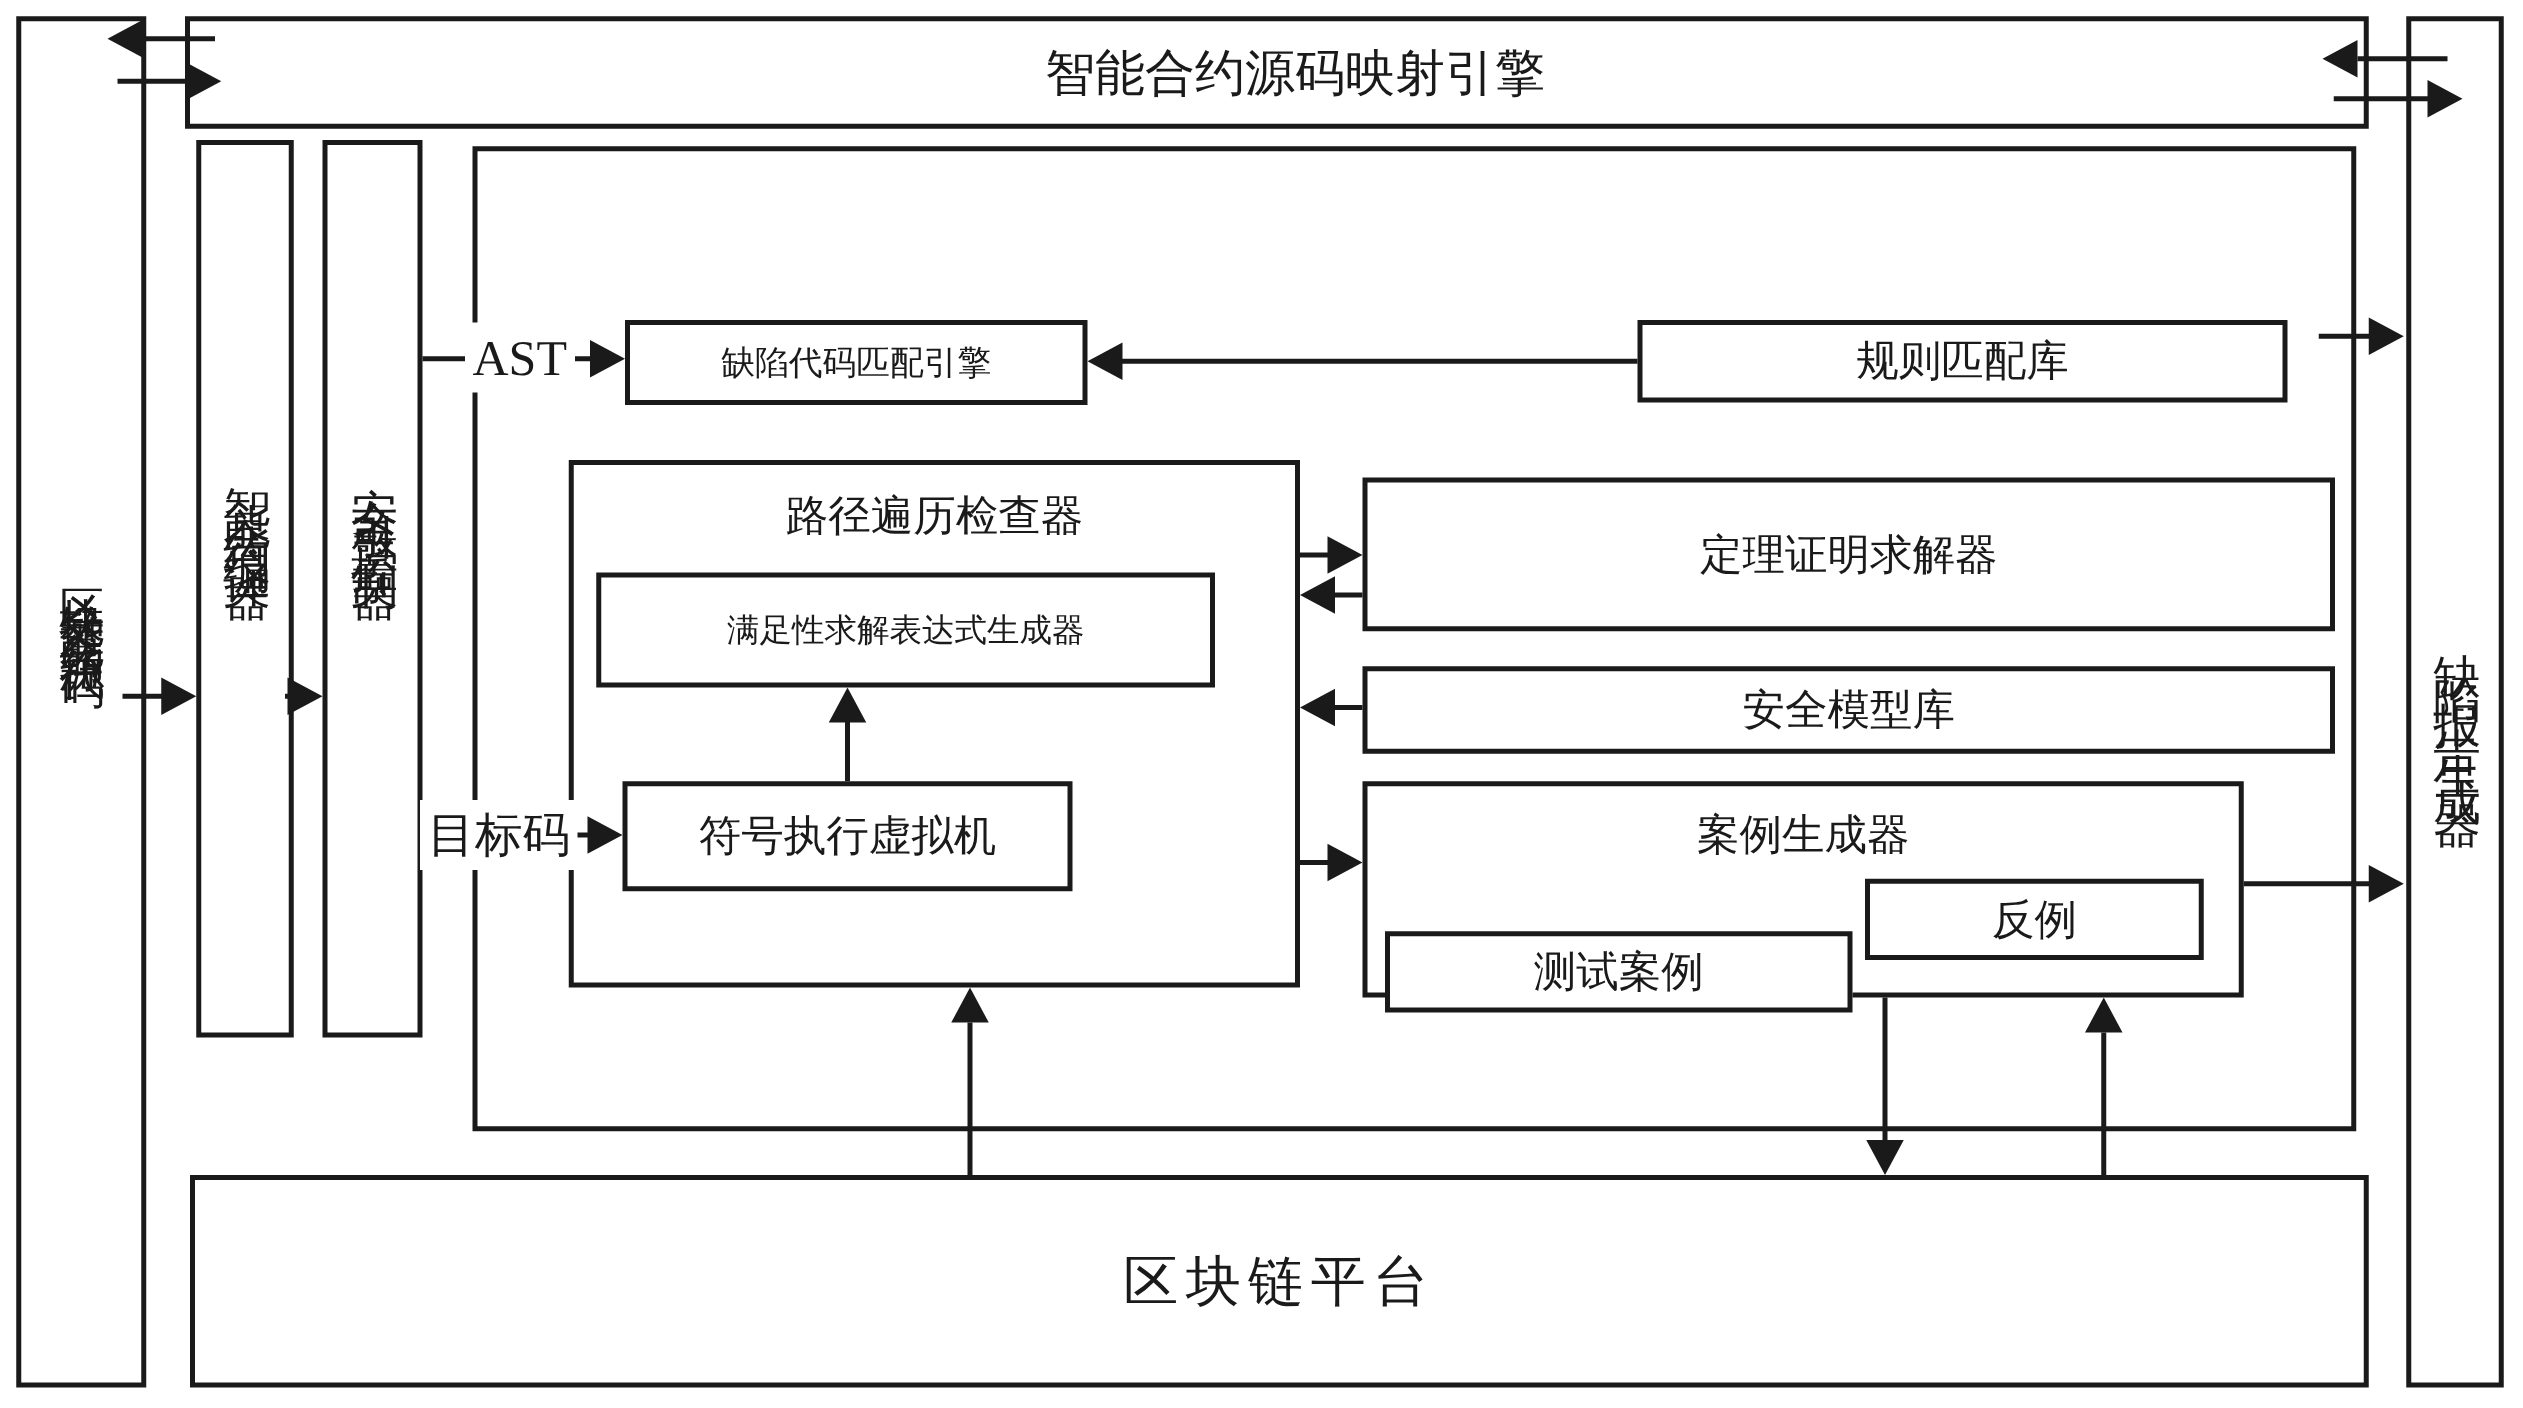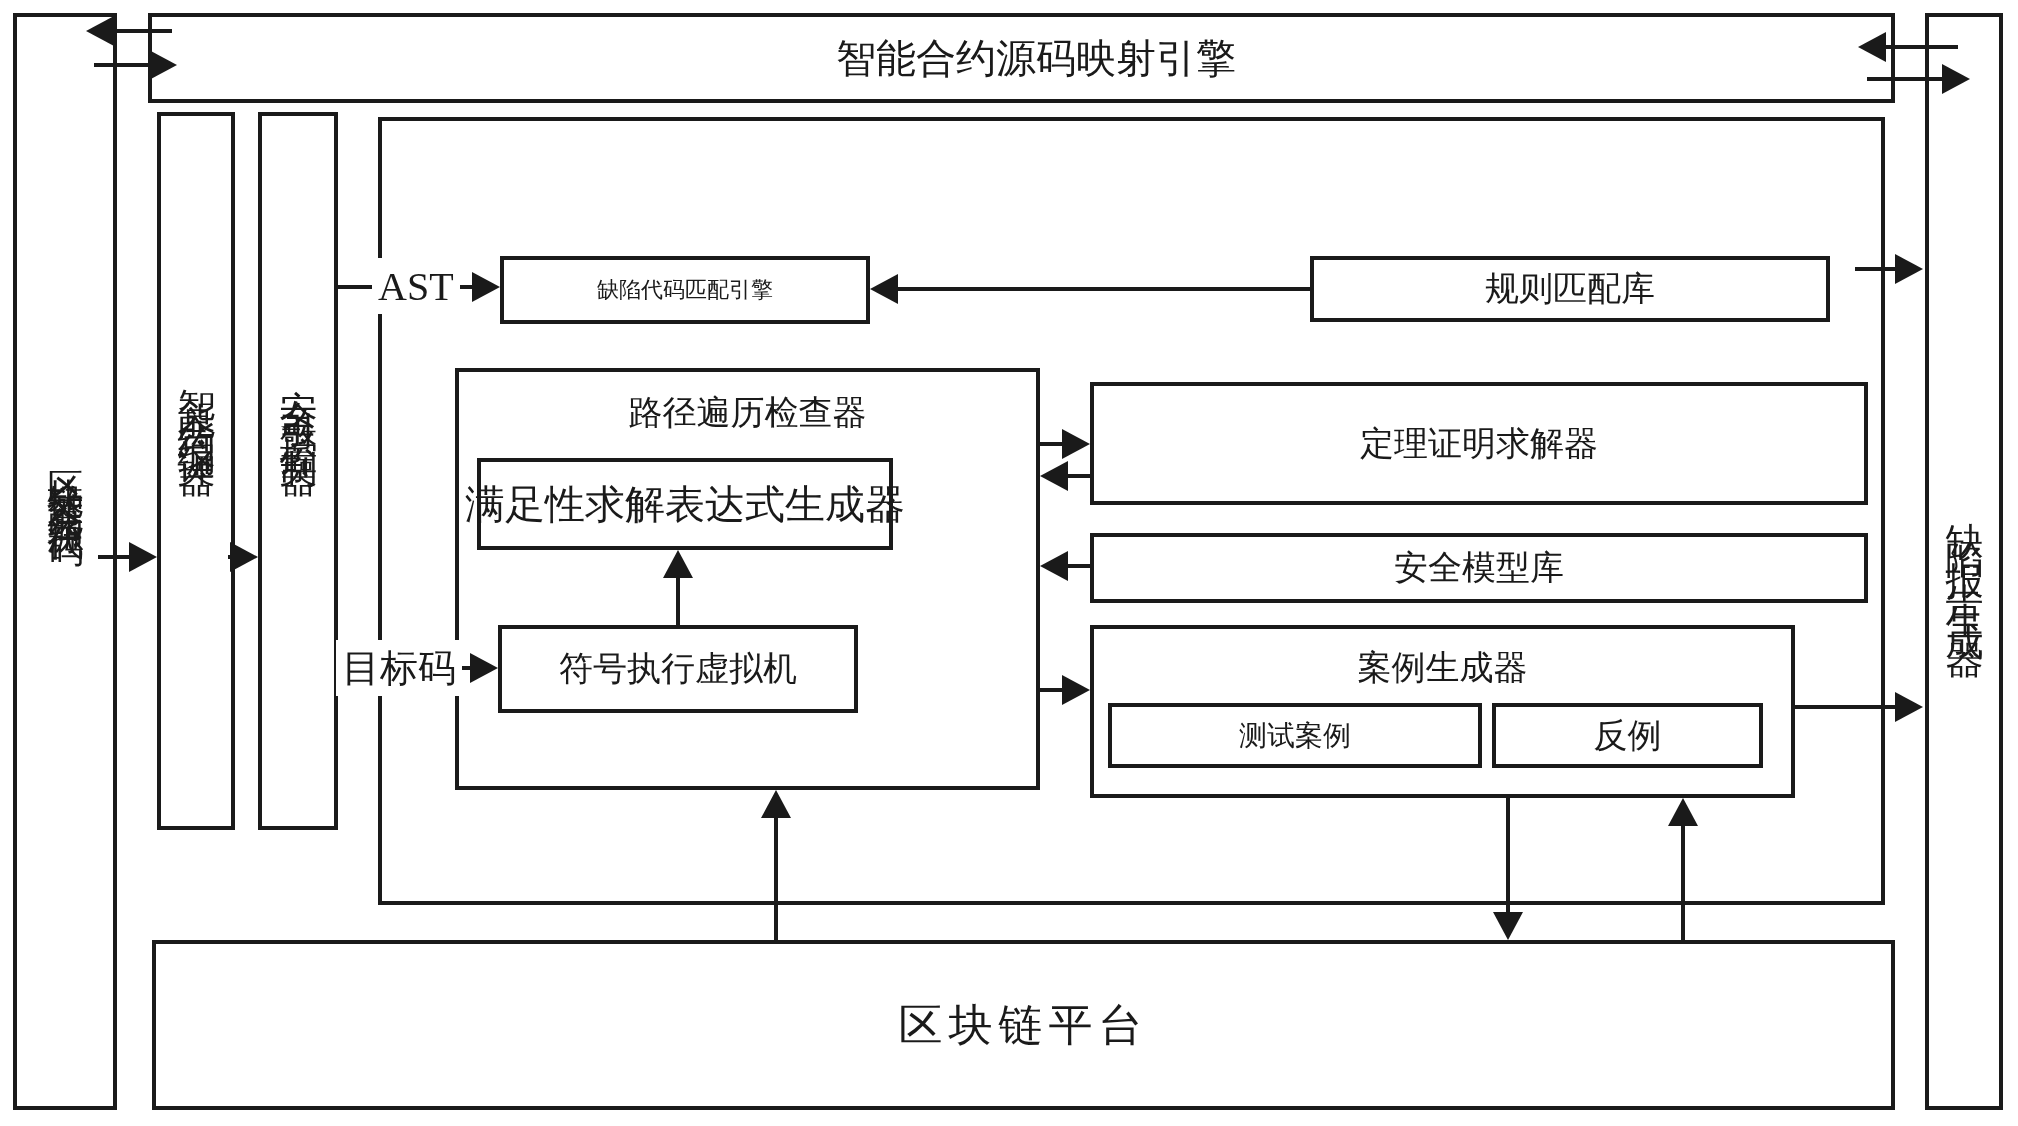--- a/index.html
+++ b/index.html
@@ -50,48 +50,48 @@
   <div class="box vtext" style="left:157px;top:112px;width:78px;height:718px;font-size:38px;letter-spacing:12px;padding-bottom:140px;">
     <span class="lbl">智能合约编译器</span>
   </div>
 
   <div class="box vtext" style="left:258px;top:112px;width:80px;height:718px;font-size:38px;letter-spacing:12px;padding-bottom:140px;">
     <span class="lbl">安全引擎控制器</span>
   </div>
 
   <div class="box nofill" style="left:378px;top:117px;width:1507px;height:788px;"></div>
 
-  <div class="box" style="left:500px;top:256px;width:370px;height:68px;font-size:22px;">
+  <div class="box" style="left:500px;top:256px;width:370px;height:68px;font-size:27px;">
     <span class="lbl">缺陷代码匹配引擎</span>
   </div>
   <div class="box" style="left:1310px;top:256px;width:520px;height:66px;font-size:34px;">
     <span class="lbl">规则匹配库</span>
   </div>
 
   <div class="box titlebox" style="left:455px;top:368px;width:585px;height:422px;font-size:34px;padding-top:18px;">
     <span class="lbl">路径遍历检查器</span>
   </div>
-  <div class="box" style="left:477px;top:458px;width:416px;height:92px;font-size:40px;">
+  <div class="box" style="left:477px;top:458px;width:495px;height:92px;font-size:26px;">
     <span class="lbl">满足性求解表达式生成器</span>
   </div>
   <div class="box" style="left:498px;top:625px;width:360px;height:88px;font-size:34px;">
     <span class="lbl">符号执行虚拟机</span>
   </div>
 
   <div class="box" style="left:1090px;top:382px;width:778px;height:123px;font-size:34px;">
     <span class="lbl">定理证明求解器</span>
   </div>
   <div class="box" style="left:1090px;top:533px;width:778px;height:70px;font-size:34px;">
     <span class="lbl">安全模型库</span>
   </div>
 
   <div class="box titlebox" style="left:1090px;top:625px;width:705px;height:173px;font-size:34px;padding-top:16px;">
     <span class="lbl">案例生成器</span>
   </div>
-  <div class="box" style="left:1108px;top:703px;width:374px;height:65px;font-size:28px;">
+  <div class="box" style="left:1108px;top:745px;width:374px;height:65px;font-size:34px;">
     <span class="lbl">测试案例</span>
   </div>
   <div class="box" style="left:1492px;top:703px;width:271px;height:65px;font-size:34px;">
     <span class="lbl">反例</span>
   </div>
 
   <div class="box" style="left:152px;top:940px;width:1743px;height:170px;font-size:44px;letter-spacing:6px;">
     <span class="lbl">区块链平台</span>
   </div>
 

